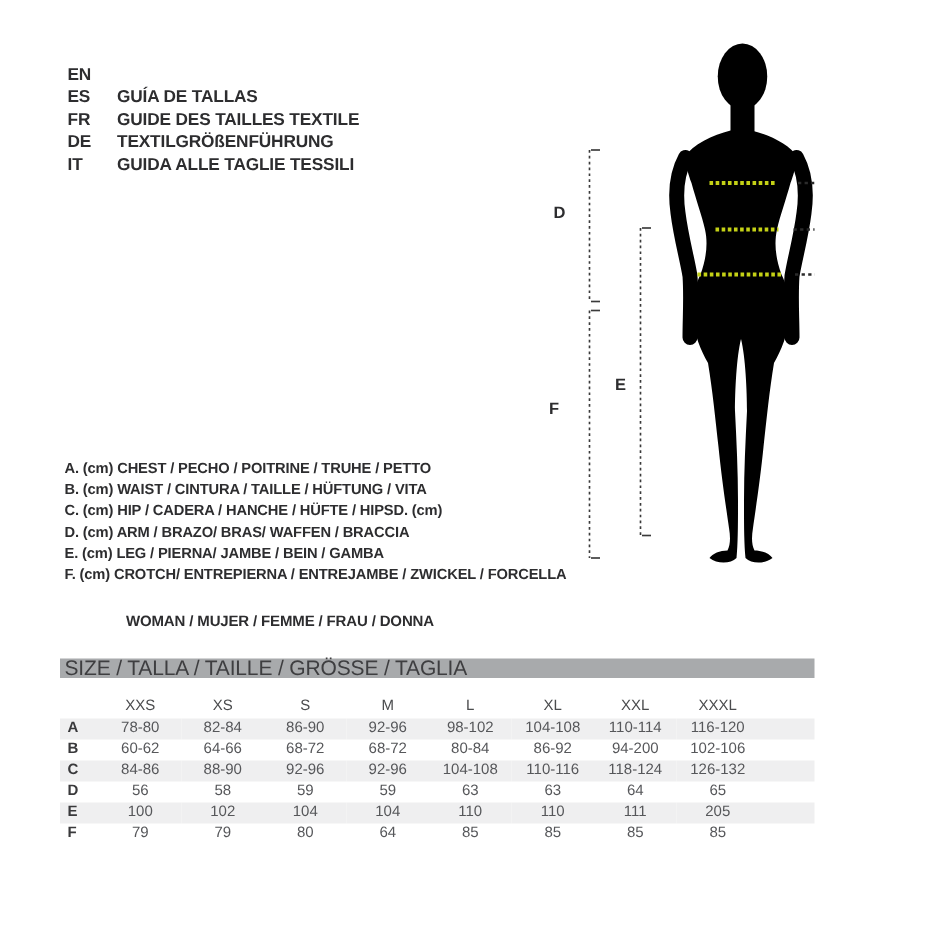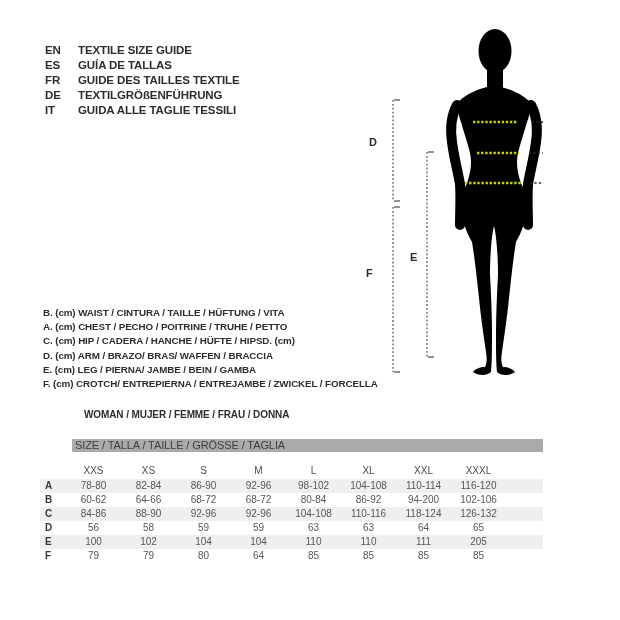--- a/index.html
+++ b/index.html
@@ -15,42 +15,41 @@
   .figure{position:absolute;left:360px;top:20px;width:240px;height:370px;}
   .mlabel{position:absolute;font-size:11px;font-weight:700;color:#2d2d2f;line-height:12px;}
   
   .legend{position:absolute;left:43px;top:306px;}
   .legend-line{height:14.2px;line-height:14.2px;font-size:9.8px;font-weight:700;letter-spacing:-0.1px;white-space:nowrap;}
   .audience{position:absolute;left:43px;top:409px;font-size:10px;font-weight:700;letter-spacing:-0.1px;margin-left:41px;}
   
   .size-table{position:absolute;left:40px;top:439px;width:538px;}
   .table-title{
     height:12.5px;line-height:12.5px;background:var(--bar-bg,#a8aaac);
-    font-size:11px;color:#3e3e40;padding-left:3px;letter-spacing:-0.1px;margin-left:32px;
+    font-size:14px;color:#3e3e40;padding-left:3px;letter-spacing:-0.1px;
   }
   .table-grid{
     display:grid;margin-top:11px;
     grid-template-columns:26px repeat(8,55px) 1fr;
     grid-template-rows:16px repeat(6,14px);
     font-size:10px;
   }
   .cell{display:flex;align-items:center;justify-content:center;color:var(--table-ink,#56575a);}
   .head-cell{color:#4b4c4e;}
   .label-cell{justify-content:flex-start;padding-left:5px;font-weight:700;color:#39393b;}
   .stripe{background:var(--stripe-bg,#efeff0);}
 </style>
 </head>
 <body>
 
 <div class="canvas">
 
   <div class="lang-list" id="langList">
       <div class="lang-row">
         <span class="lang-code">EN</span>
-        <span class="lang-label">TEXTILE SIZE GUIDE</span>
       </div>
       <div class="lang-row">
         <span class="lang-code">ES</span>
         <span class="lang-label">GUÍA DE TALLAS</span>
       </div>
       <div class="lang-row">
         <span class="lang-code">FR</span>
         <span class="lang-label">GUIDE DES TAILLES TEXTILE</span>
       </div>
       <div class="lang-row">
@@ -98,22 +97,22 @@
   </svg>
 
   <span class="mlabel" style="left:558px;top:117px">A</span>
   <span class="mlabel" style="left:558px;top:147px">B</span>
   <span class="mlabel" style="left:558px;top:177px">C</span>
   <span class="mlabel" style="left:369px;top:136px">D</span>
   <span class="mlabel" style="left:410px;top:251px">E</span>
   <span class="mlabel" style="left:366px;top:267px">F</span>
 
   <div class="legend" id="legendList">
+      <div class="legend-line">A. (cm) CHEST / PECHO / POITRINE / TRUHE / PETTO</div>
       <div class="legend-line">B. (cm) WAIST / CINTURA / TAILLE / HÜFTUNG / VITA</div>
-      <div class="legend-line">A. (cm) CHEST / PECHO / POITRINE / TRUHE / PETTO</div>
       <div class="legend-line">C. (cm) HIP / CADERA / HANCHE / HÜFTE / HIPSD. (cm)</div>
       <div class="legend-line">D. (cm) ARM / BRAZO/ BRAS/ WAFFEN / BRACCIA</div>
       <div class="legend-line">E. (cm) LEG / PIERNA/ JAMBE / BEIN / GAMBA</div>
       <div class="legend-line">F. (cm) CROTCH/ ENTREPIERNA / ENTREJAMBE / ZWICKEL / FORCELLA</div>
     </div>
   <div class="audience">WOMAN / MUJER / FEMME / FRAU / DONNA</div>
 
   <div class="size-table">
     <div class="table-title">SIZE / TALLA / TAILLE / GRÖSSE / TAGLIA</div>
     <div class="table-grid" id="tableGrid">

